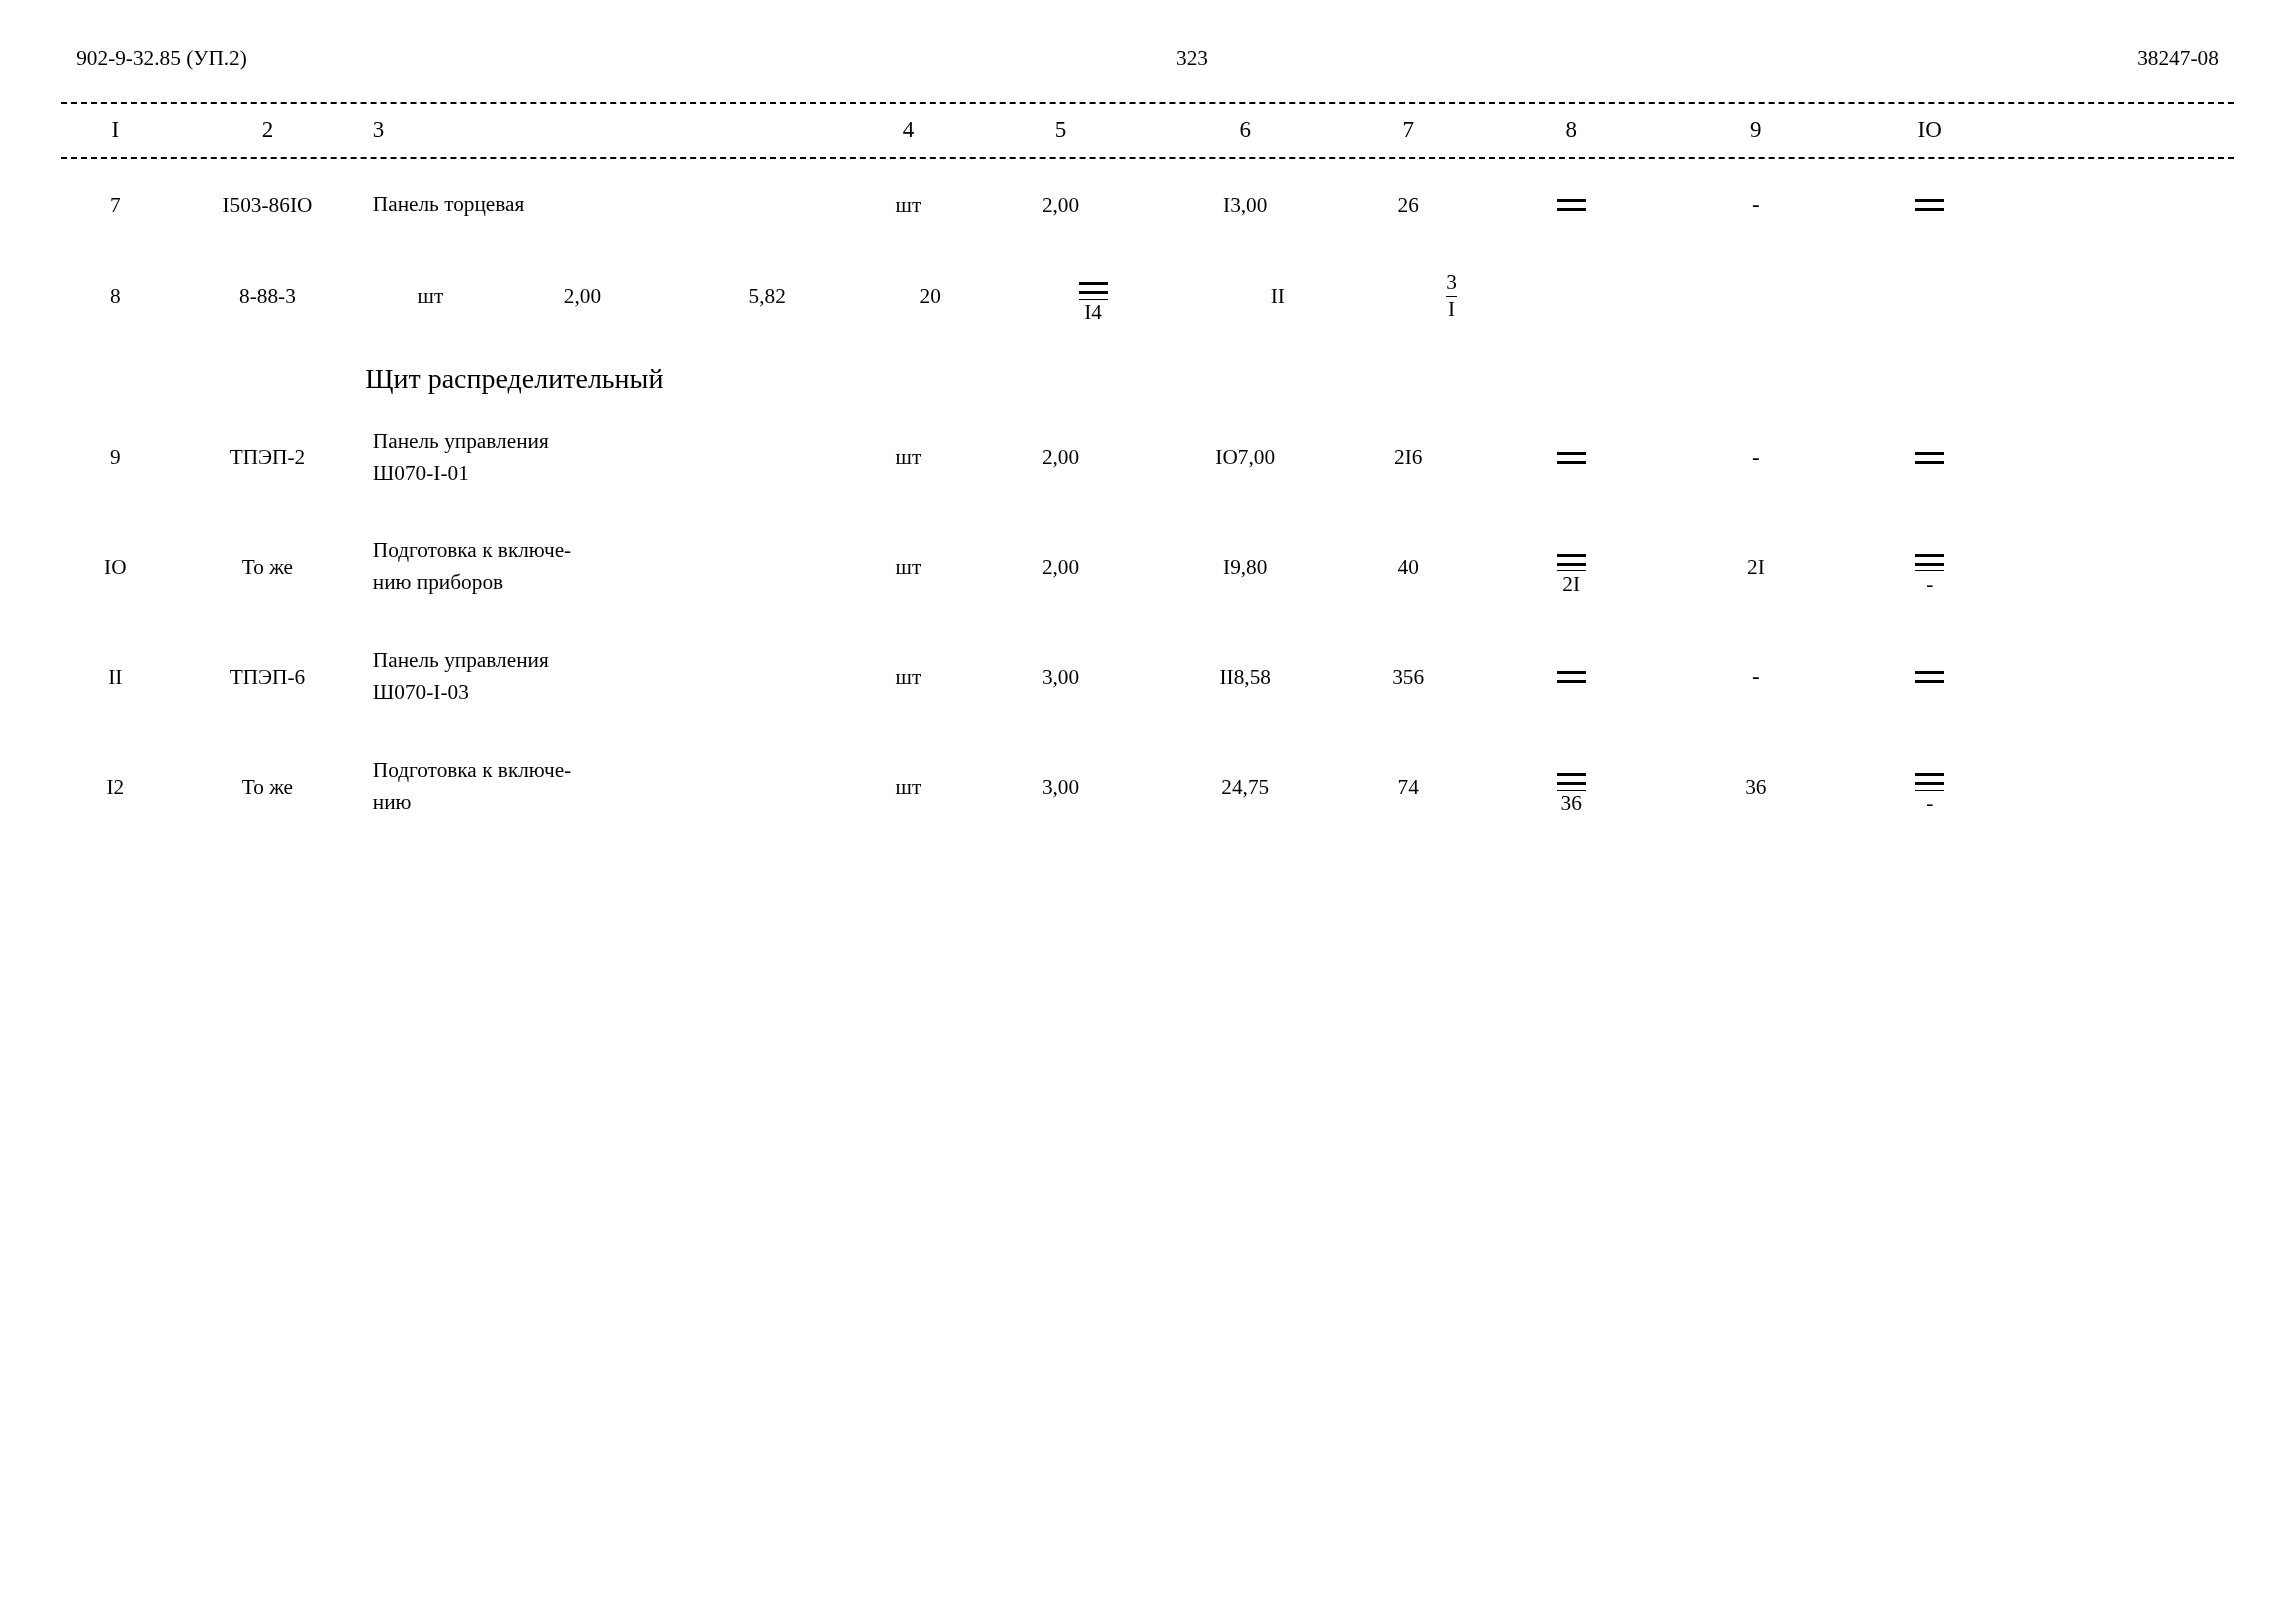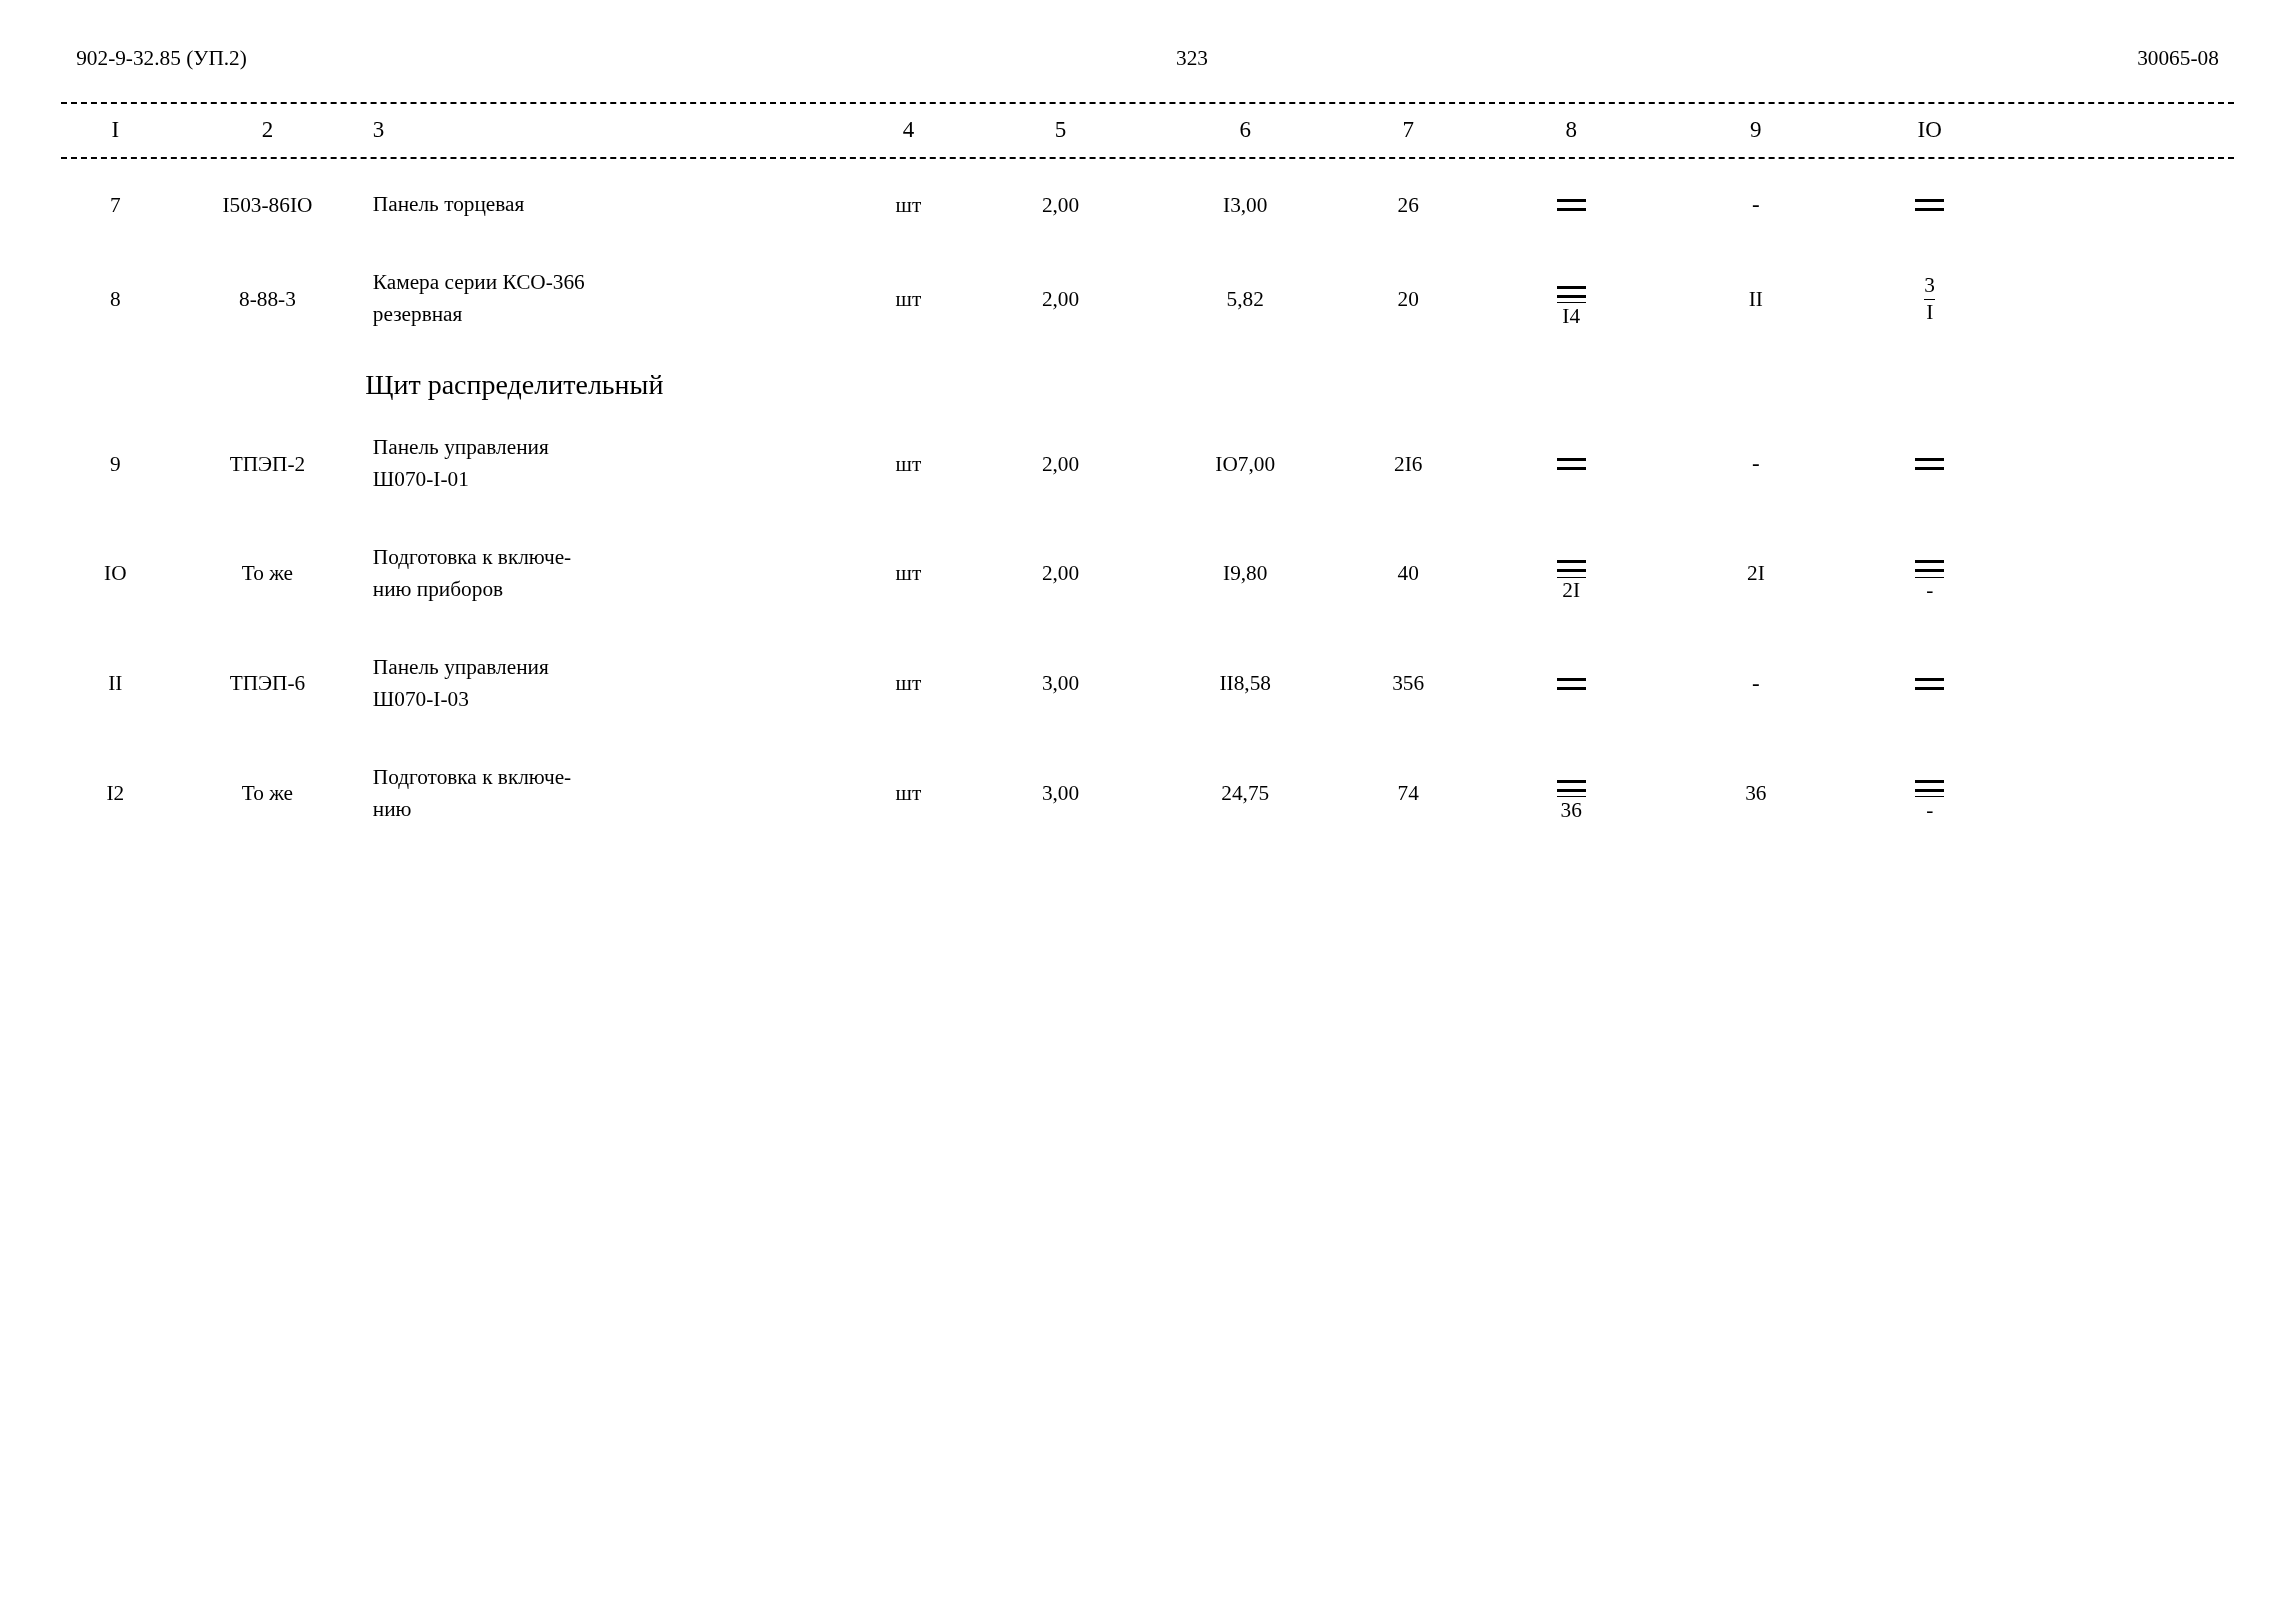--- a/index.html
+++ b/index.html
@@ -137,21 +137,21 @@
       border-bottom: 2.3px dashed #000;
       padding: 13.7px 0;
     }
   </style>
 </head>
 <body>
 
 <div class="header-row">
   <span>902-9-32.85 (УП.2)</span>
   <span>323</span>
-  <span>30065-08</span>
+  <span>38247-08</span>
 </div>
 
 <div class="col-header-row">
   <div class="col col-1">I</div>
   <div class="col col-2">2</div>
   <div class="col col-3">3</div>
   <div class="col col-4">4</div>
   <div class="col col-5">5</div>
   <div class="col col-6">6</div>
   <div class="col col-7">7</div>
@@ -188,26 +188,20 @@
         <span></span>
           <span></span>
       </div>
     </div>
   </div>
 
   <div class="row-with-subrow">
     <div class="data-row">
       <div class="col col-1">8</div>
       <div class="col col-2">8-88-3</div>
-      <div class="col col-3">
-        <div class="multi-line-cell">
-          <span>Камера серии КСО-366</span>
-          <span>резервная</span>
-        </div>
-      </div>
       <div class="col col-4">шт</div>
       <div class="col col-5">2,00</div>
       <div class="col col-6">5,82</div>
       <div class="col col-7">20</div>
       <div class="col col-8">
         <div class="fraction">
           <div class="numerator">
             <div class="equals-sign" style="display:inline-flex;flex-direction:column;align-items:center;">
               <span></span>
                 <span></span>

